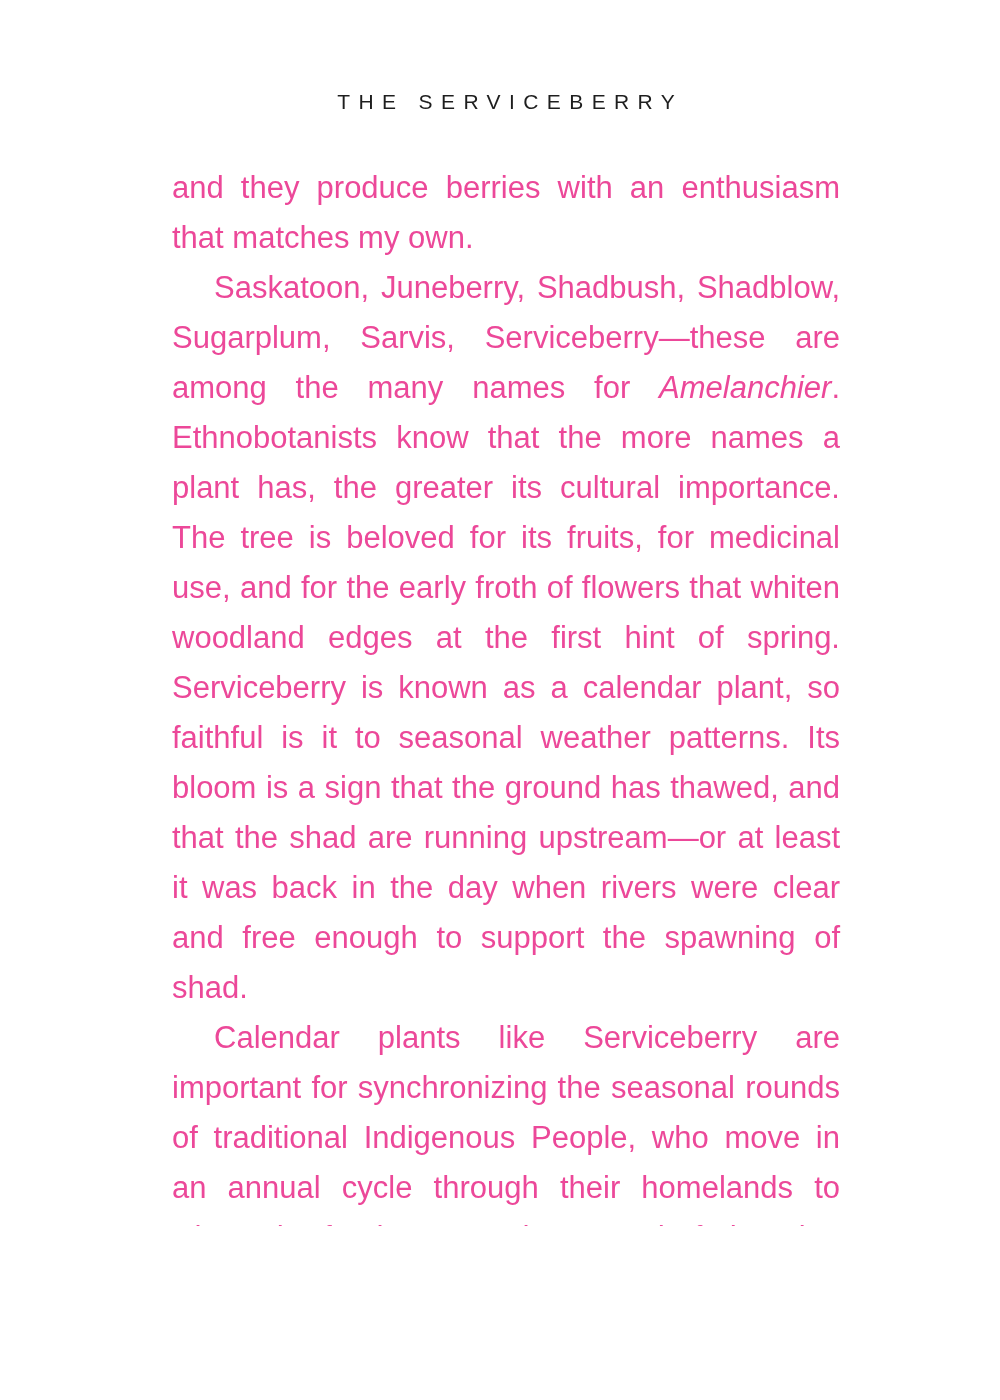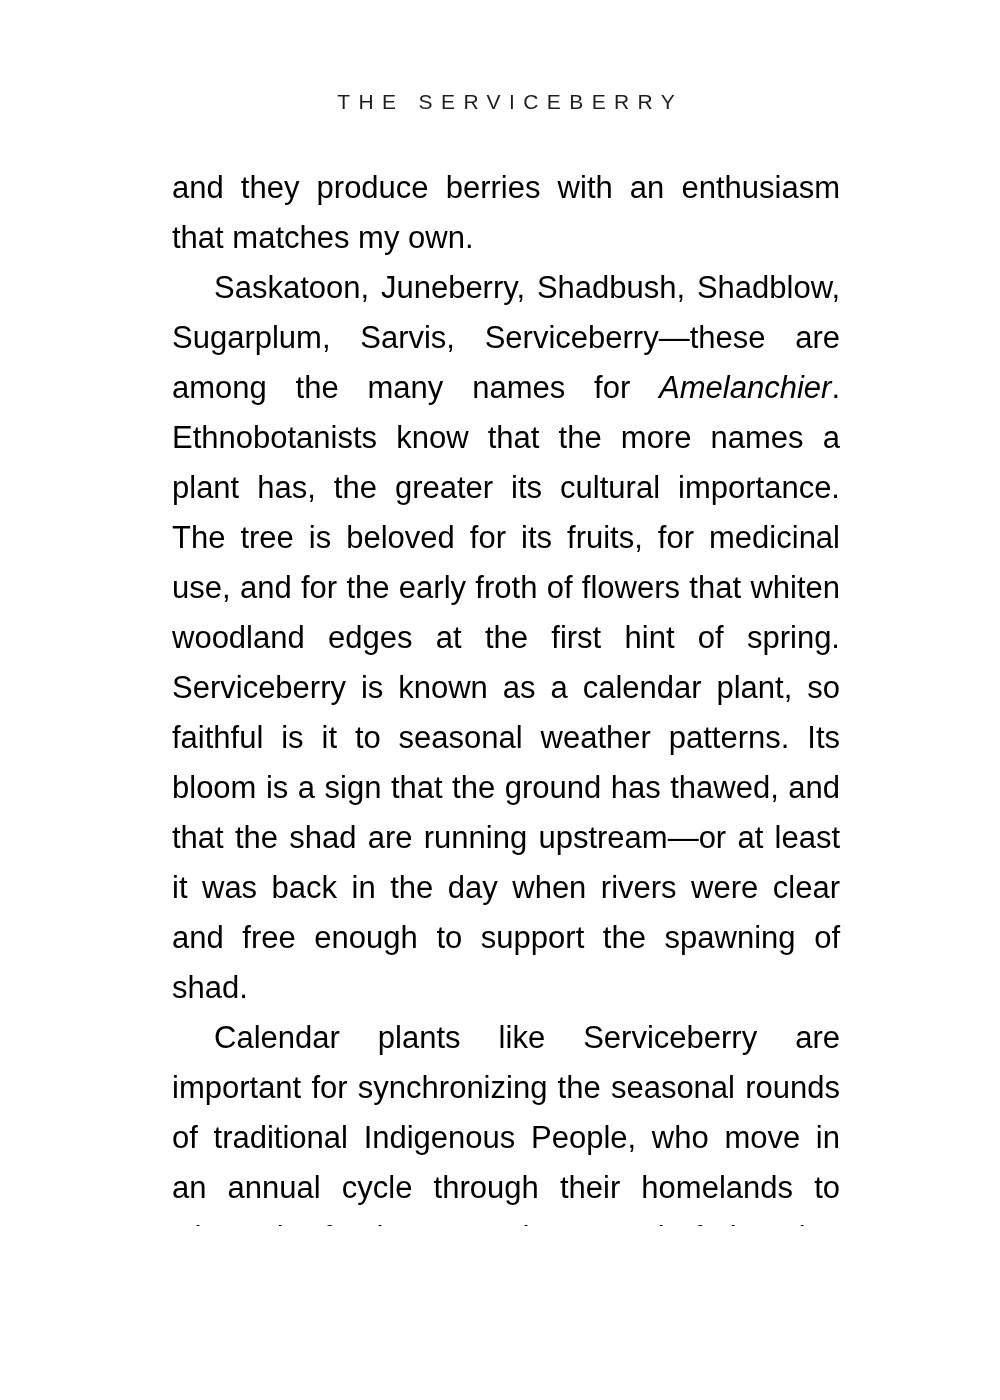--- a/index.html
+++ b/index.html
@@ -30,21 +30,21 @@
     white-space: nowrap;
   }
   .text-block {
     position: absolute;
     top: 163px;
     left: 172px;
     width: 668px;
     font-size: 31px;
     line-height: 50px;
     text-align: justify;
-    color: #000000;
+    color: #ec4899;
   }
   .text-block p {
     margin: 0;
     padding: 0;
   }
   .text-block p.indent {
     text-indent: 42px;
   }
   .text-block .italic {
     font-style: italic;

